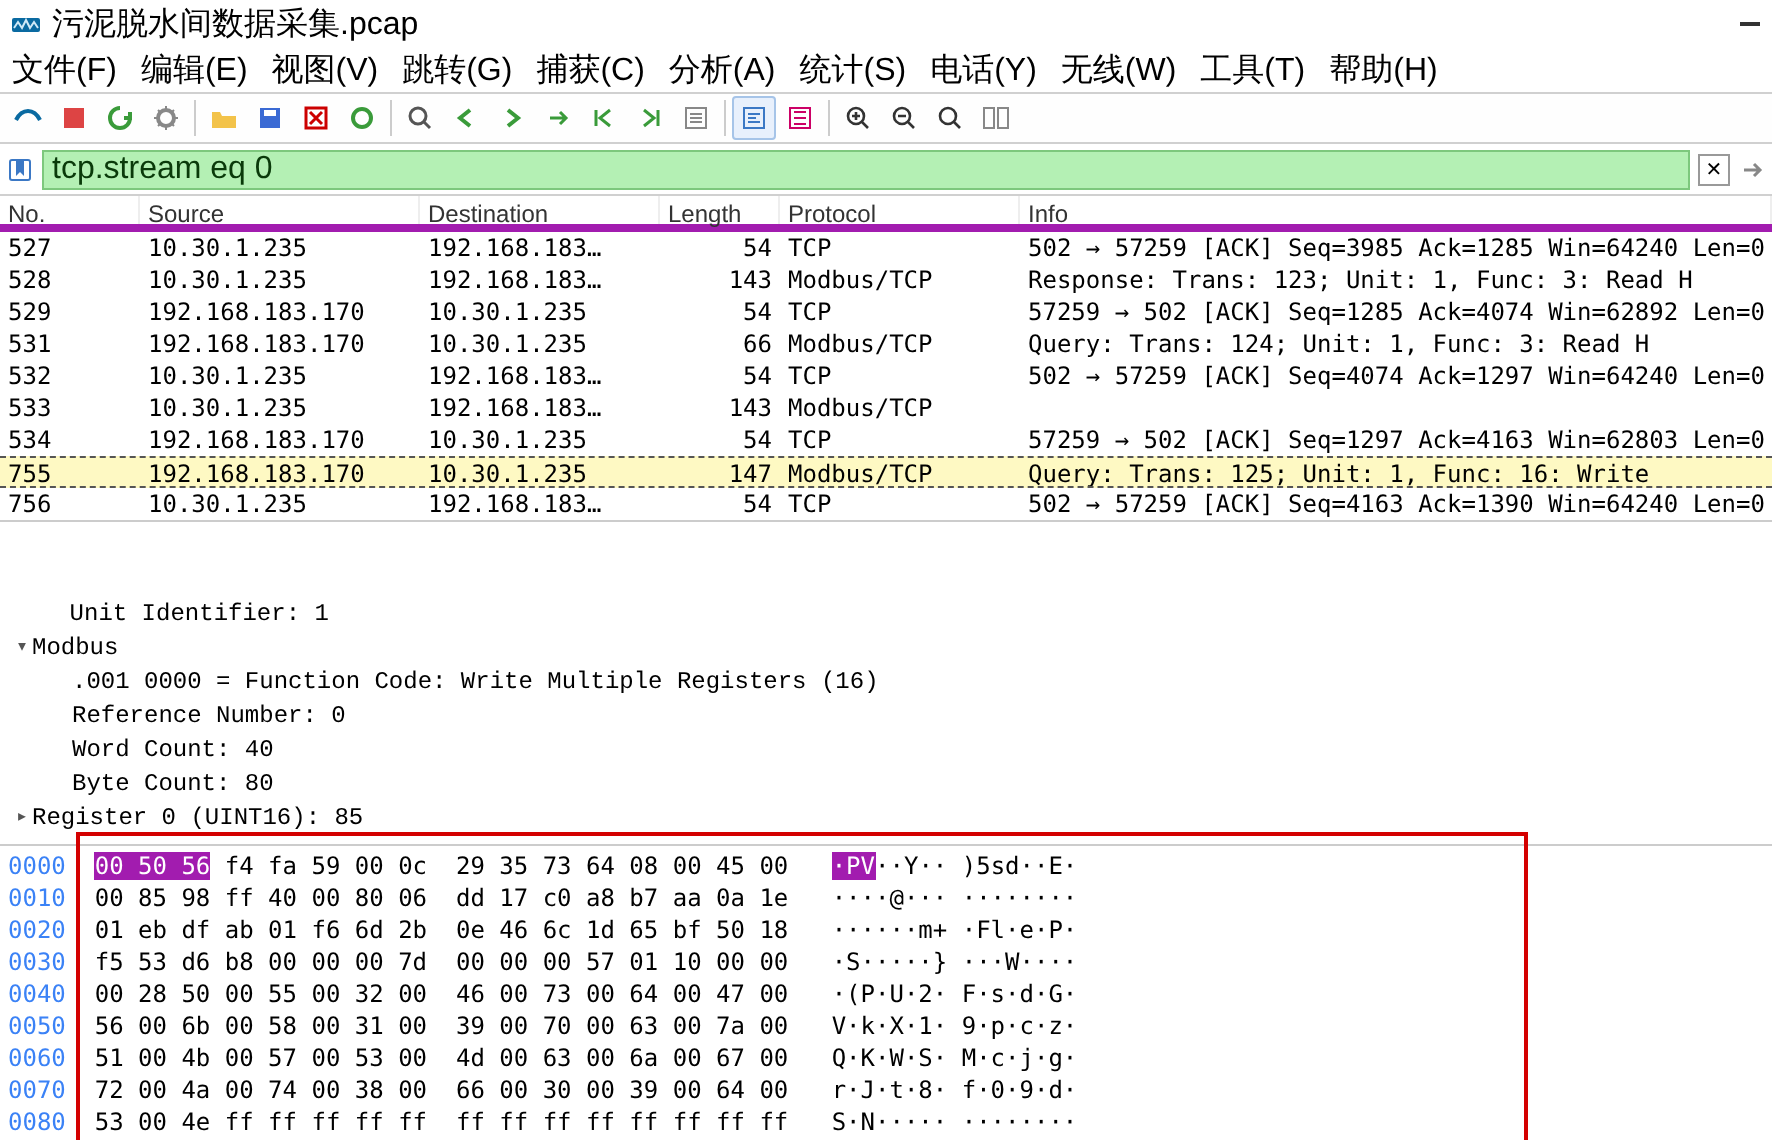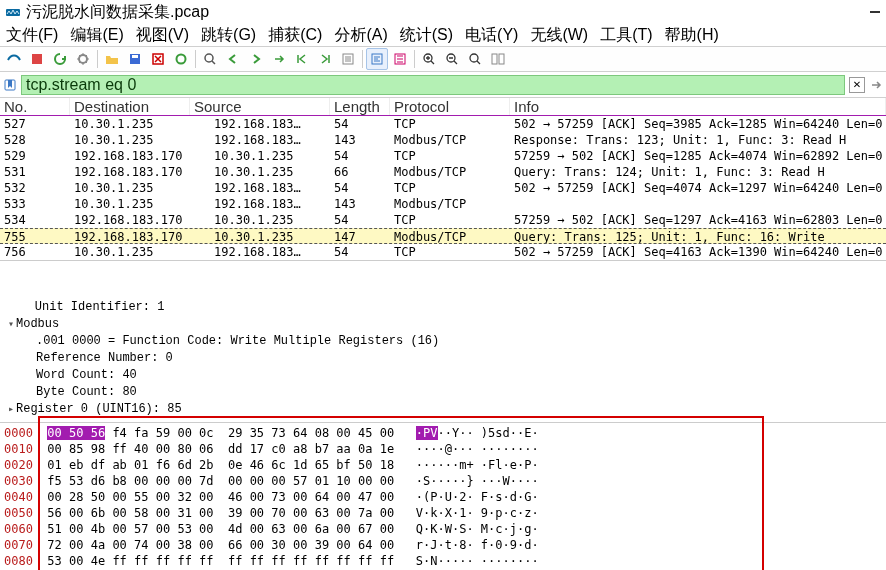--- a/index.html
+++ b/index.html
@@ -10,39 +10,39 @@
   .titlebar .winbtn { width:10px; height:2px; background:#333; }
   .menubar { height: 22px; display:flex; align-items:center; gap:12px; padding:0 6px; font-size:16px; }
   .menubar .menuitem { white-space:nowrap; cursor:default; }
   .toolbar { height: 26px; border-top:1px solid #d0d0d0; border-bottom:1px solid #d0d0d0; display:flex; align-items:center; padding:0 3px; gap:1px; background:#fefefe; }
   .toolbar .tbtn { width:22px; height:22px; display:flex; align-items:center; justify-content:center; border-radius:2px; }
   .toolbar .sep { width:1px; height:18px; background:#ccc; margin:0 2px; }
   .filterrow { height:26px; display:flex; align-items:center; padding:0 3px; gap:4px; background:#fff; border-bottom:1px solid #d0d0d0; }
   .filterinput { flex:1; height:20px; background:#b4f0b4; border:1px solid #7dc87d; font-family:inherit; font-size:16px; padding:0 4px; color:#0a3a0a; }
   .closebox { width:16px; height:16px; display:flex; align-items:center; justify-content:center; border:1px solid #999; font-size:10px; }
   .packetlist { border-bottom:1px solid #ccc; }
-  .packetheader { display:flex; height:18px; border-bottom:1px solid #a21caf; font-size:15px; color:#333; }
+  .packetheader { display:flex; height:18px; border-bottom:4px solid #a21caf; font-size:12px; color:#333; }
   .packetheader .hcell { text-align:left; padding:0 4px; border-right:1px solid #eee; white-space:nowrap; line-height:18px; }
   .packetrow { display:flex; height:16px; font-size:12px; font-family:Consolas,monospace; line-height:16px; }
   .packetrow .cell { padding:0 4px; white-space:nowrap; overflow:hidden; }
   .packetrow.sel { background:#fef9c3; border-top:1px dashed #555; border-bottom:1px dashed #555; }
   .col-no { width:70px; text-align:left; }
   .col-src { width:140px; }
   .col-dst { width:120px; }
-  .col-len { width:60px; text-align:left; }
+  .col-len { width:60px; text-align:right; }
   .col-proto { width:120px; }
   .col-info { flex:1; }
   .detailspane { border-bottom:1px solid #ccc; padding:4px 0; font-family:Liberation Mono, monospace; font-size:12px; line-height:17px; overflow:hidden;margin-top:34px; }
   .detailsline { display:flex; white-space:pre; padding-left:6px; }
   .expander { width:10px; display:inline-block; text-align:center; color:#555; font-size:10px; }
   .indent1 { padding-left:36px; }
   .bytespane { font-family:Consolas,monospace; font-size:12px; line-height:16px; position:relative; padding:2px 4px; }
   .redbox { position:absolute; left:38px; right:122px; top:-7px; height:170px; border:2px solid #d40000; pointer-events:none; }
   .byteline { white-space:pre; }
-  .baddr { color:#b91c1c; }
+  .baddr { color:#3b82f6; }
   .bhex { color:#000; }
   .bascii { color:#000; }
   .highlight { background:#a21caf; color:#fff; }
   svg { display:block; }
 </style>
 </head>
 <body>
 
 <div class="titlebar">
   <span class="appicon">
@@ -205,22 +205,22 @@
   <span>
       <svg width="14" height="14">
         <path d="M3 7h8M8 4l3 3-3 3" stroke="#888" stroke-width="1.5" fill="none"></path>
       </svg>
     </span>
 </div>
 
 <div class="packetlist">
   <div class="packetheader">
     <div class="hcell col-no">No.</div>
+    <div class="hcell col-src">Source</div>
     <div class="hcell col-dst">Destination</div>
-    <div class="hcell col-src">Source</div>
     <div class="hcell col-len">Length</div>
     <div class="hcell col-proto">Protocol</div>
     <div class="hcell col-info">Info</div>
   </div>
   <div id="packetrows">
       <div class="packetrow">
         <div class="cell col-no">527</div>
         <div class="cell col-src">10.30.1.235</div>
         <div class="cell col-dst">192.168.183…</div>
         <div class="cell col-len">54</div>

